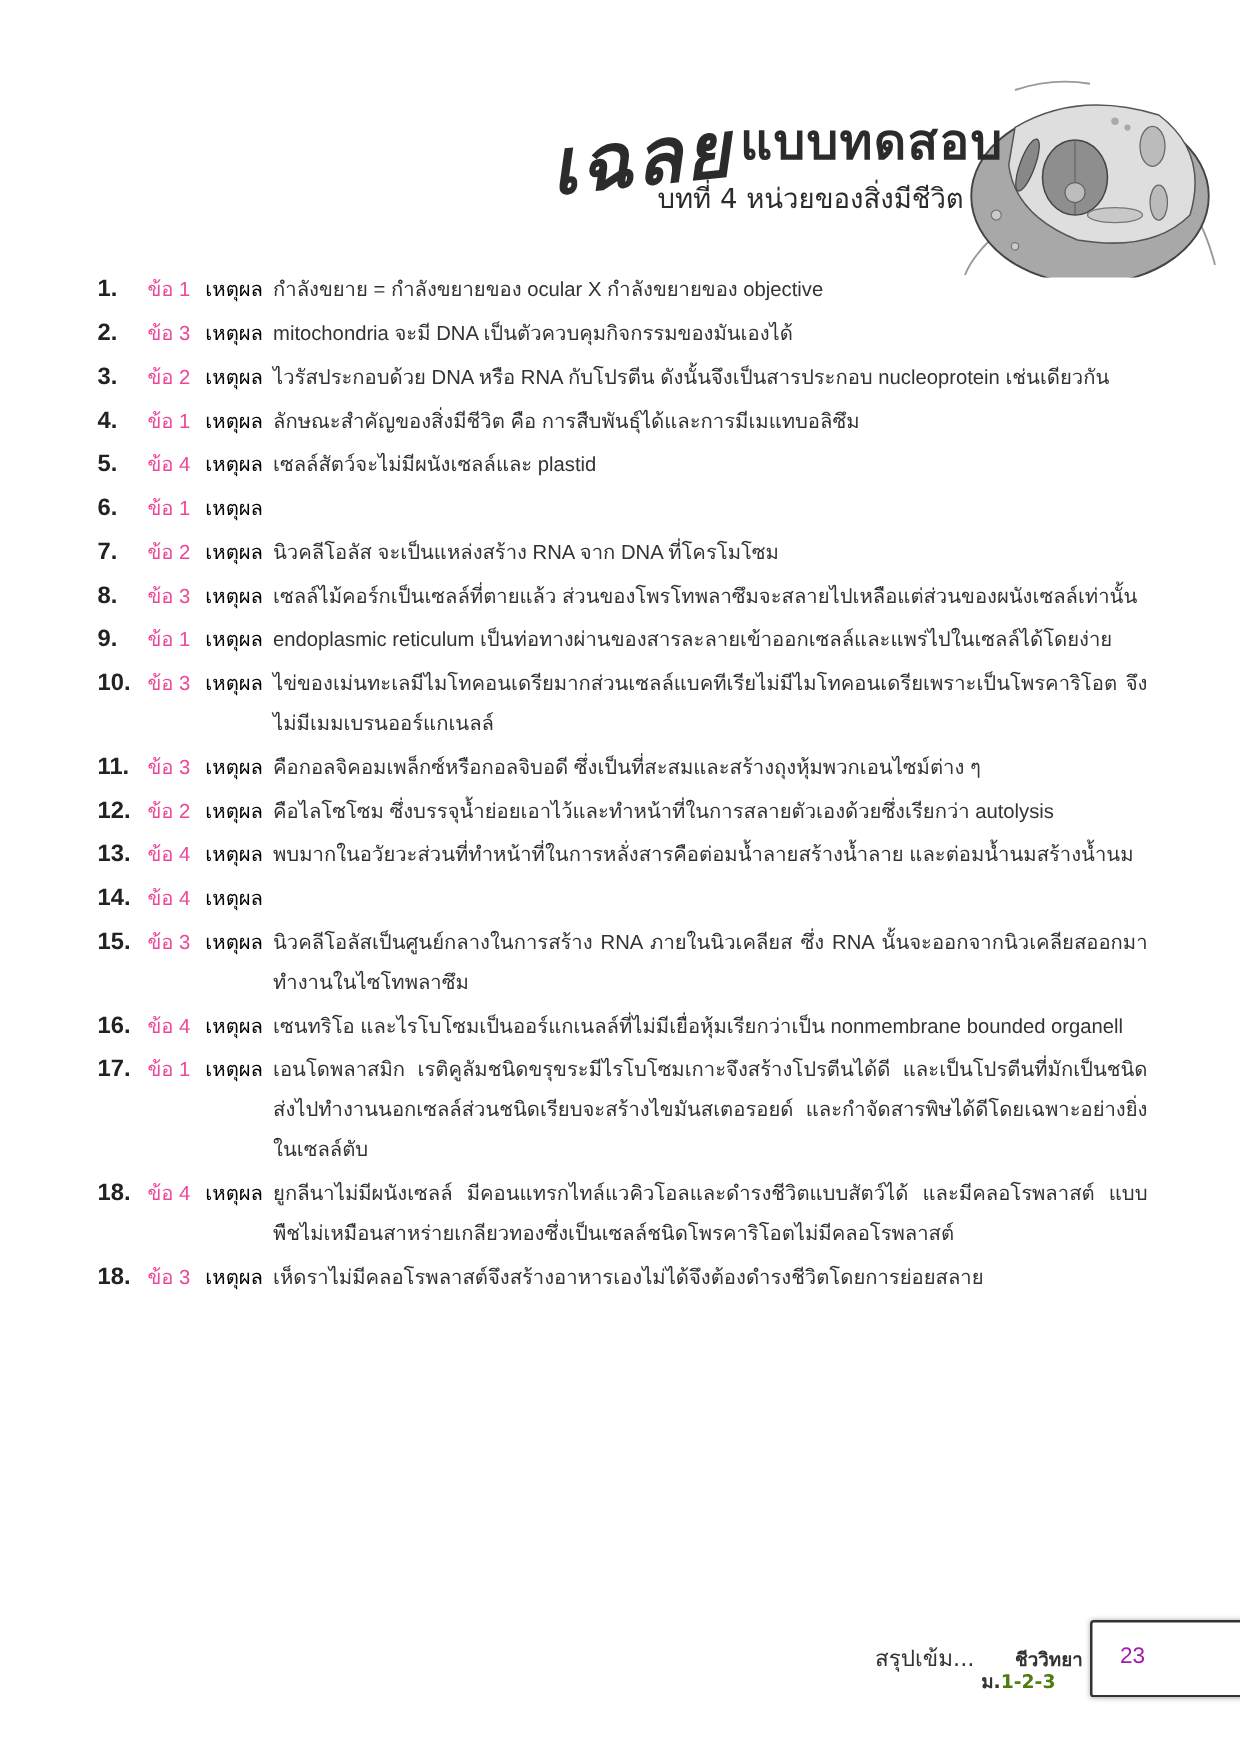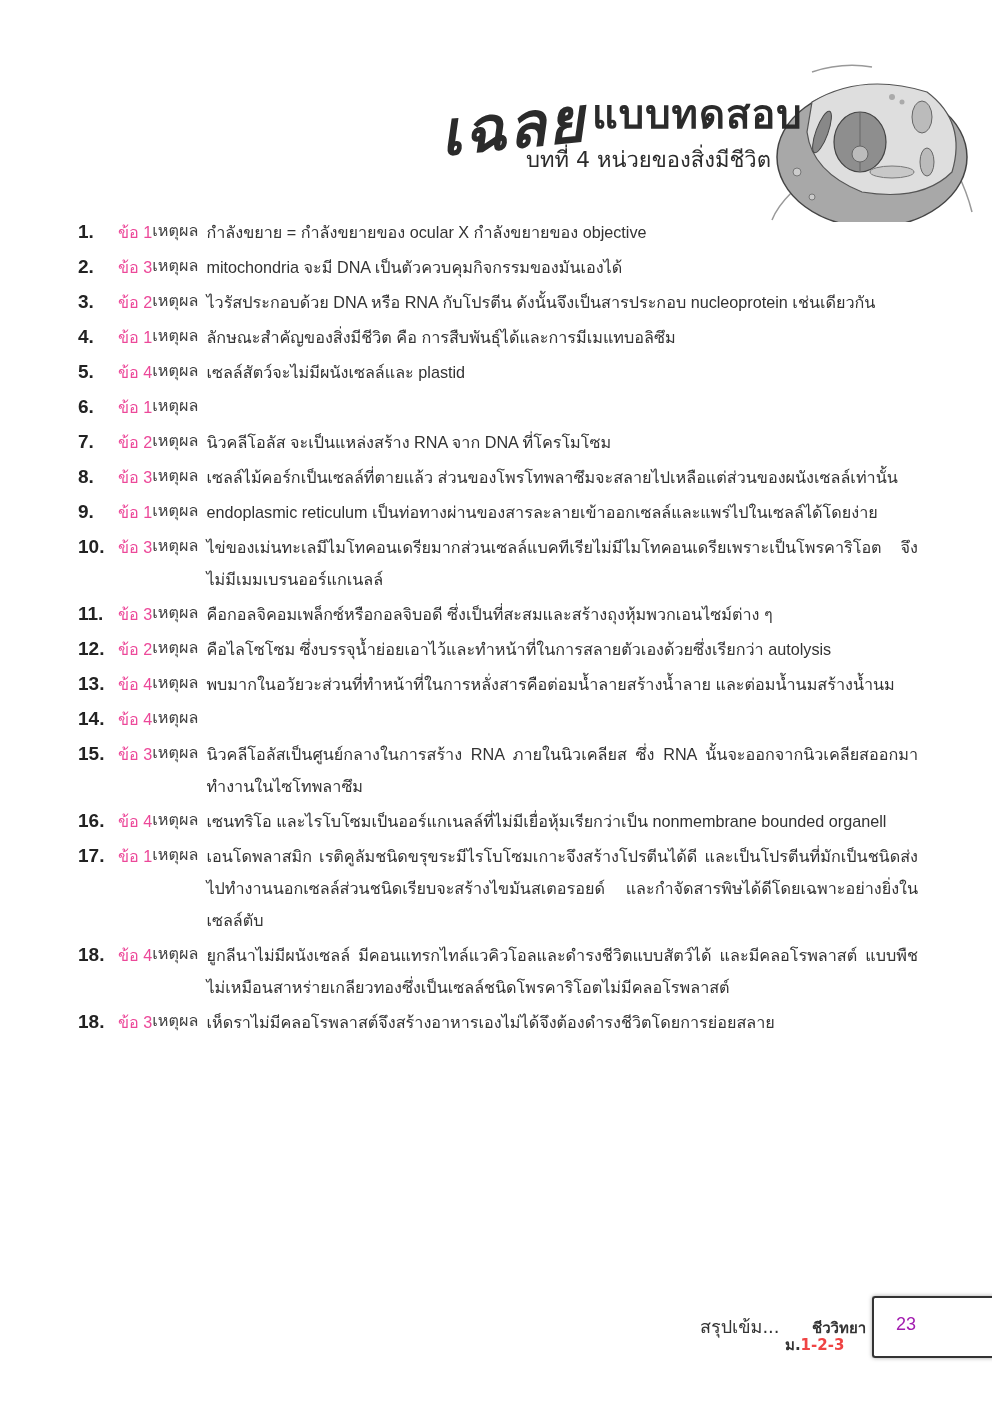--- a/index.html
+++ b/index.html
@@ -26,31 +26,31 @@
 
     
     .answers { position: absolute; left: 78px; top: 216px; width: 840px; }
     .item { display: flex; align-items: flex-start; font-size: 16.2px; line-height: 32px; }
     .item + .item { margin-top: 3px; }
     .num {
       width: 40px; flex: 0 0 40px; font-weight: bold; font-size: 19px; color: #222;
       font-family: "Liberation Sans", sans-serif;
     }
     .choice { flex: 0 0 auto; white-space: nowrap; color: #ec4899; font-family: "Liberation Sans", sans-serif; }
-    .reason-label { flex: 0 0 auto; white-space: nowrap; margin-left: 0; margin-right: 8px; color: #404040; font-family: Liberation Mono, monospace; }
+    .reason-label { flex: 0 0 auto; white-space: nowrap; margin-left: 12px; margin-right: 8px; color: #000000; font-family: Liberation Sans, sans-serif; }
     .text { flex: 1 1 auto; color: #333; text-align: justify; font-family: "Liberation Sans", sans-serif; }
 
     
     .footer-brand {
       position: absolute; left: 700px; top: 1312px; font-size: 18px; color: #333;
       font-family: "DejaVu Sans", sans-serif; white-space: nowrap;
     }
     .footer-subject { position: absolute; left: 812px; top: 1316px; font-size: 15px; font-weight: bold; color: #333; font-family: "DejaVu Sans", sans-serif; }
     .footer-grade { position: absolute; left: 785px; top: 1333px; font-size: 15px; font-weight: bold; color: #333; font-family: "DejaVu Sans", sans-serif; }
-    .footer-grade .g { color: #ef4444; font-weight: bold; }
+    .footer-grade .g { color: #4d7c0f; font-weight: bold; }
     .page-box {
       position: absolute; left: 872px; top: 1296px; width: 140px; height: 58px;
       border: 2px solid #333; border-right: none; border-radius: 3px;
       box-shadow: 0 0 4px rgba(0,0,0,0.35);
     }
     .page-num { position: absolute; left: 896px; top: 1314px; font-size: 18px; color: #a21caf; font-family: "Liberation Sans", sans-serif; }
   </style>
 </head>
 <body>
 

